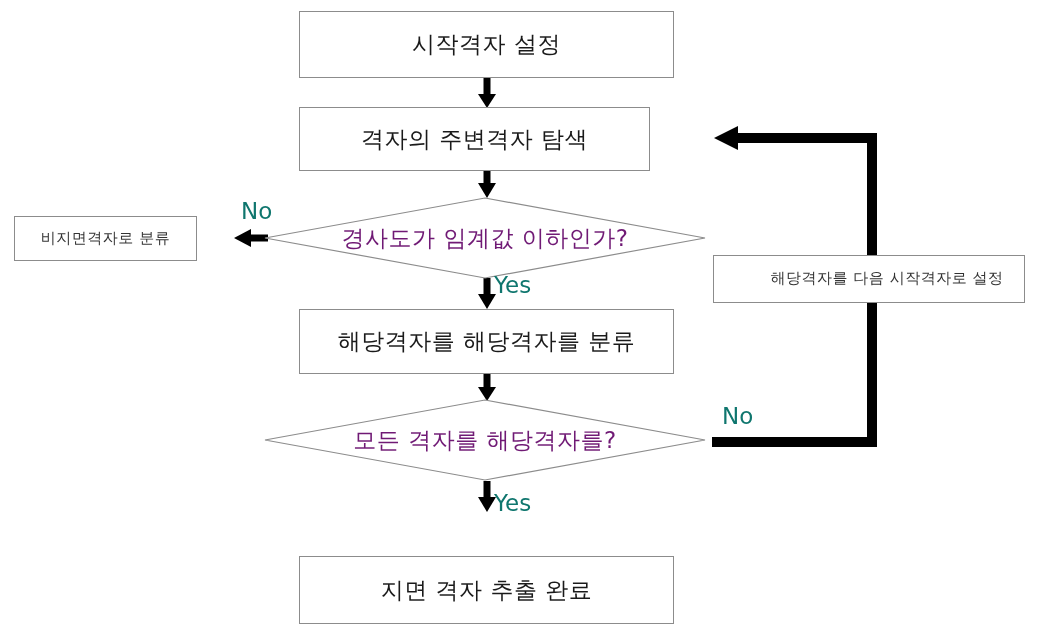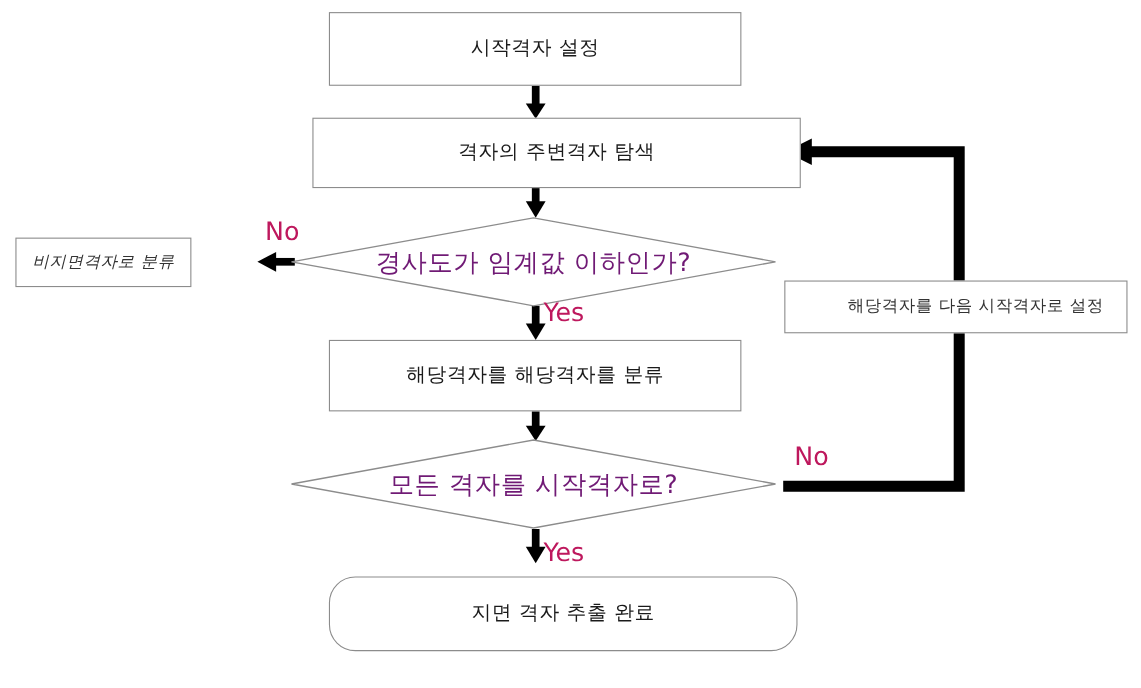--- a/index.html
+++ b/index.html
@@ -26,21 +26,21 @@
     justify-content: center;
     text-align: center;
     color: #1a1a1a;
     background: #ffffff;
   }
   .proc {
     border: 1px solid #8c8c8c;
     box-shadow: 0 0 0 0 transparent;
   }
   .proc-label {
-    font-size: 18px;
+    font-size: 23px;
     line-height: 1.15;
     letter-spacing: 0.5px;
     color: #1a1a1a;
     white-space: nowrap;
   }
   .proc-label-small {
     font-size: 15px;
     line-height: 1.15;
     letter-spacing: 0.5px;
     color: #333333;
@@ -66,21 +66,21 @@
     justify-content: center;
     font-size: 23px;
     letter-spacing: 0.5px;
     color: #701a75;
     white-space: nowrap;
     pointer-events: none;
   }
   .edge-label {
     position: absolute;
     font-size: 23px;
-    color: #be185d;
+    color: #0f766e;
     letter-spacing: 0px;
     white-space: nowrap;
     line-height: 1;
   }
   .arrow-svg {
     position: absolute;
     left: 0;
     top: 0;
     width: 1037px;
     height: 625px;
@@ -140,52 +140,52 @@
     <g>
       <polyline points="712,442 872,442 872,138 735,138" fill="none" stroke="#000000" stroke-width="10" stroke-linecap="butt" stroke-linejoin="miter"></polyline>
       <path d="M738,126 L738,150 L714,138 Z" fill="#000000"></path>
     </g>
   </svg>
 
   <div class="node proc" style="left:299px; top:11px; width:375px; height:67px;">
     <span class="proc-label">시작격자 설정</span>
   </div>
 
-  <div class="node proc" style="left:284px; top:107px; width:444px; height:64px;">
+  <div class="node proc" style="left:299px; top:107px; width:351px; height:64px;">
     <span class="proc-label">격자의 주변격자 탐색</span>
   </div>
 
-  <div class="node proc" style="left:14px; top:216px; width:160px; height:45px;font-style:italic;">
+  <div class="node proc" style="left:14px; top:216px; width:183px; height:45px;">
     <span class="proc-label-small">비지면격자로 분류</span>
   </div>
 
   <div class="node proc" style="left:299px; top:309px; width:375px; height:65px;">
     <span class="proc-label">해당격자를 해당격자를 분류</span>
   </div>
 
   <div class="node proc loopbox" style="left:713px; top:255px; width:312px; height:48px;">
     <span class="proc-label-small">해당격자를 다음 시작격자로 설정</span>
   </div>
 
-  <div class="node proc" style="left:299px; top:524px; width:426px; height:68px;border-radius:24px;">
+  <div class="node proc" style="left:299px; top:556px; width:375px; height:68px;">
     <span class="proc-label">지면 격자 추출 완료</span>
   </div>
 
   <div class="diamond-wrap" style="left:265px; top:198px; width:440px; height:80px;">
     <svg width="440" height="80" viewBox="0 0 440 80" xmlns="http://www.w3.org/2000/svg">
       <polygon points="220,0 440,40 220,80 0,40" fill="#ffffff" stroke="#8c8c8c" stroke-width="1.2"></polygon>
     </svg>
     <div class="diamond-text">경사도가 임계값 이하인가?</div>
   </div>
 
   <div class="diamond-wrap" style="left:265px; top:400px; width:440px; height:80px;">
     <svg width="440" height="80" viewBox="0 0 440 80" xmlns="http://www.w3.org/2000/svg">
       <polygon points="220,0 440,40 220,80 0,40" fill="#ffffff" stroke="#8c8c8c" stroke-width="1.2"></polygon>
     </svg>
-    <div class="diamond-text">모든 격자를 시작격자로?</div>
+    <div class="diamond-text">모든 격자를 해당격자를?</div>
   </div>
 
   <div class="edge-label" style="left:241px; top:200px;">No</div>
 
   <div class="edge-label" style="left:494px; top:274px;">Yes</div>
 
   <div class="edge-label" style="left:722px; top:405px;">No</div>
 
   <div class="edge-label" style="left:494px; top:492px;">Yes</div>
 

